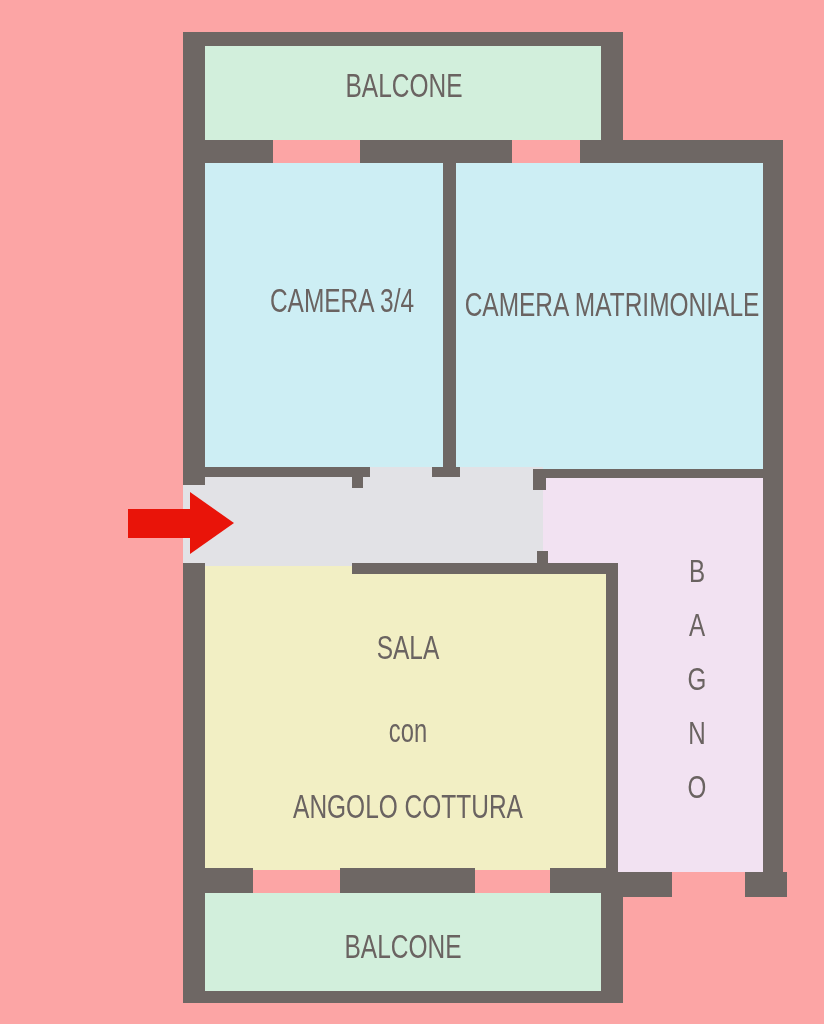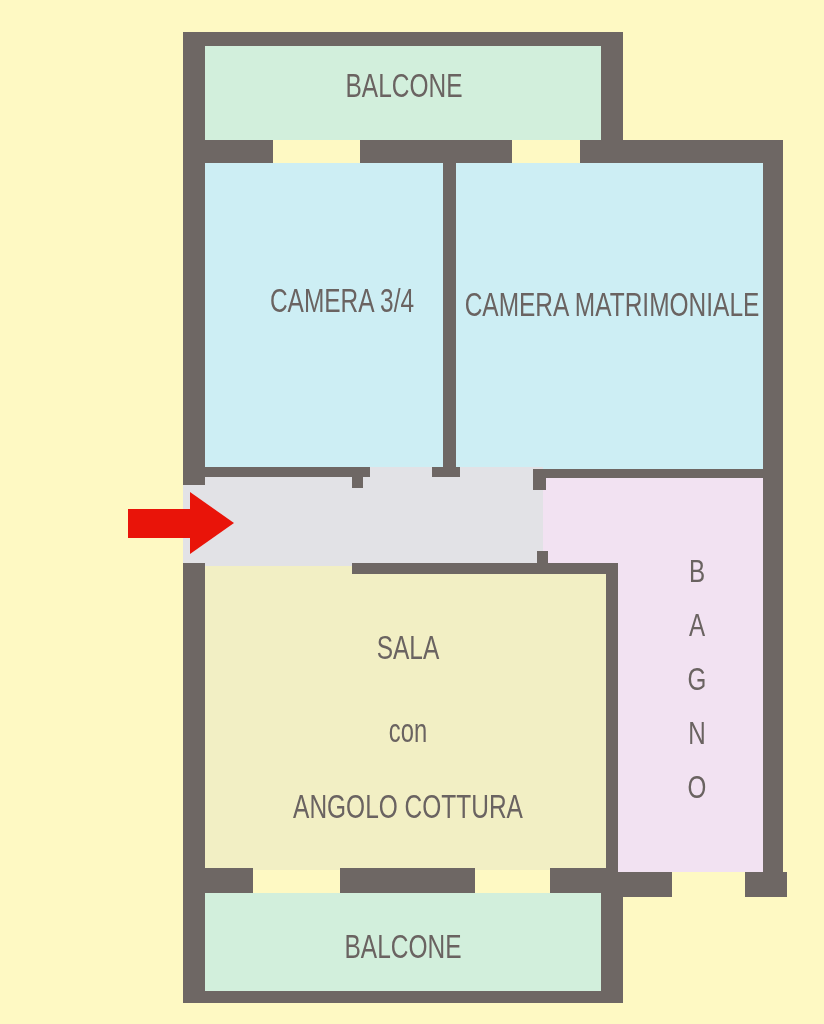--- a/index.html
+++ b/index.html
@@ -1,19 +1,19 @@
 <!DOCTYPE html>
 <html><head>
 <meta charset="utf-8">
 <style>
   html,body{margin:0;padding:0;background:#ffffff;}
   #plan{
     position:relative;
     width:824px;height:1024px;
-    background:#fef9c3;
+    background:#fca5a5;
     overflow:hidden;
     font-family:"Liberation Sans","DejaVu Sans",sans-serif;
   }
   .room{position:absolute;}
   .fill-green{background:#d2efdc;}
   .fill-cyan{background:#cdeef4;}
   .fill-gray{background:#e2e2e6;}
   .fill-pink{background:#f2e2f2;}
   .fill-yellow{background:#f2efc4;}
   .wall{position:absolute;background:#6e6764;}

